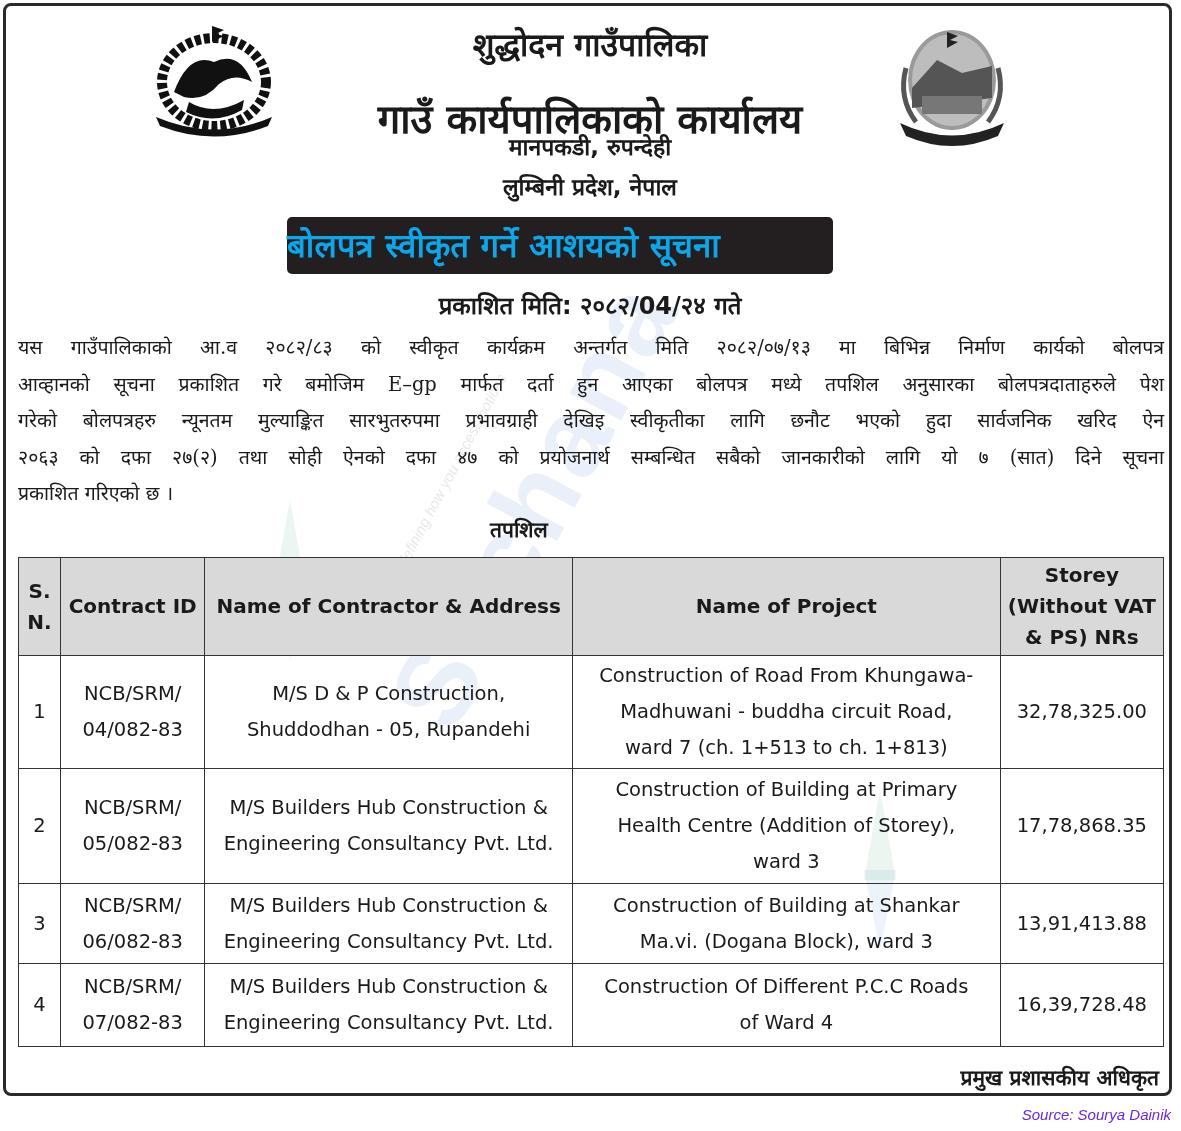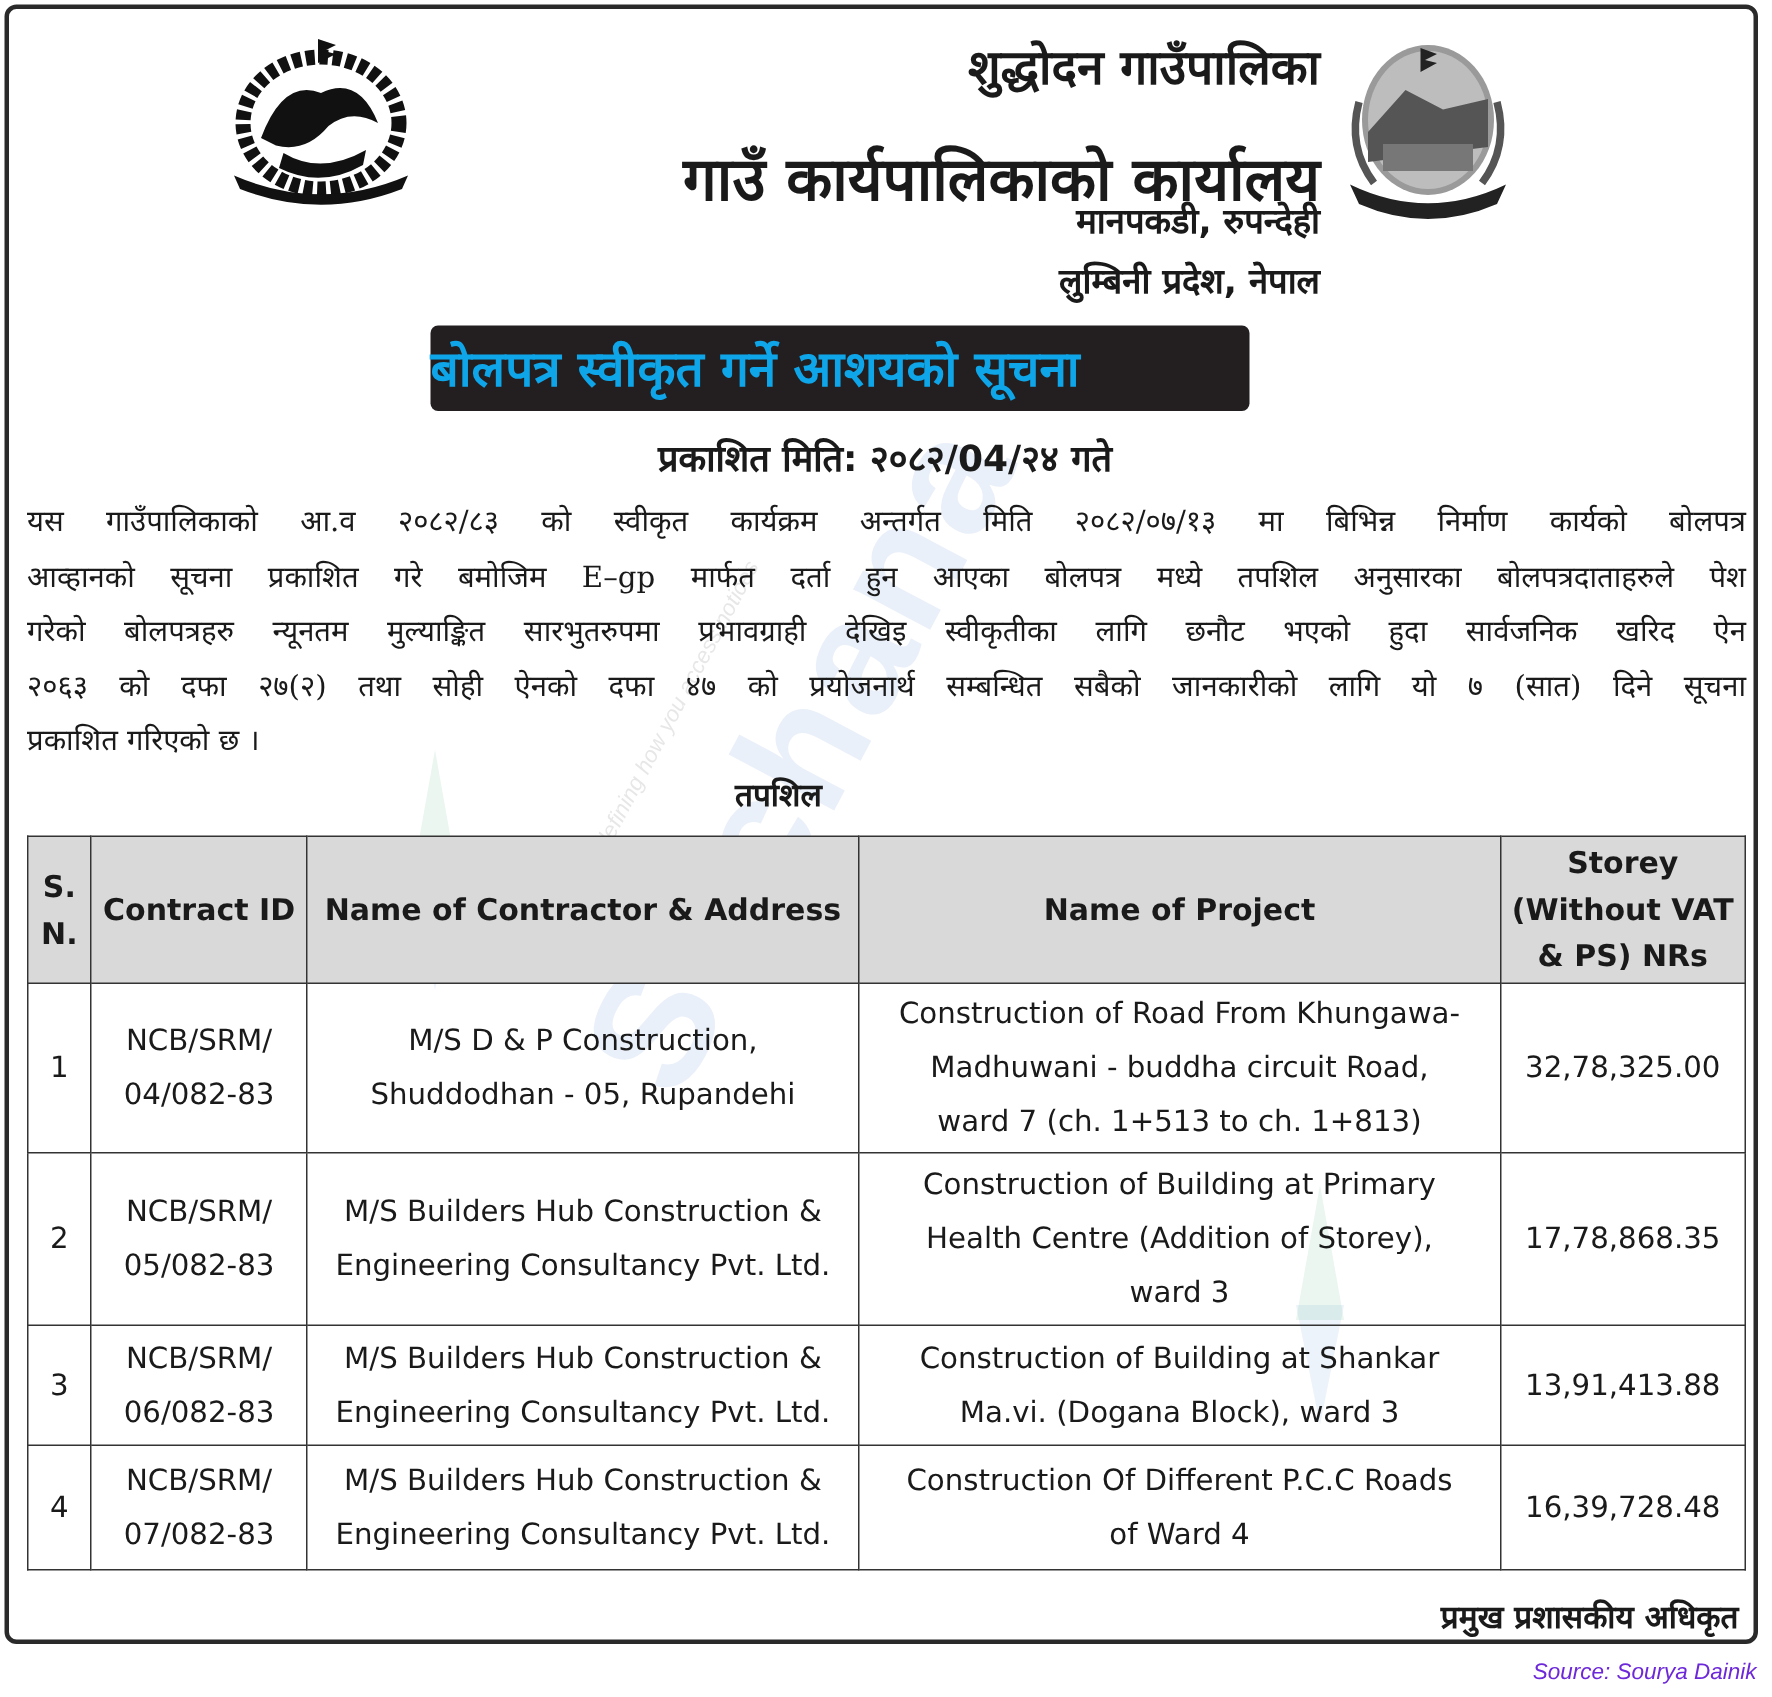--- a/index.html
+++ b/index.html
@@ -12,21 +12,21 @@
   .wm-text {
     position: absolute; left: 290px; top: 440px; transform: rotate(-62deg);
     font-family: "Liberation Sans", sans-serif; font-weight: bold; font-size: 110px; color: rgba(90,140,210,0.13); letter-spacing: 4px;
   }
   .wm-sub {
     position: absolute; left: 330px; top: 470px; transform: rotate(-62deg);
     font-family: "Liberation Sans", sans-serif; font-style: italic; font-size: 15px; color: rgba(120,120,120,0.18); white-space: nowrap;
   }
   .emblem-left { position: absolute; left: 144px; top: 22px; width: 140px; height: 118px; }
   .emblem-right { position: absolute; left: 892px; top: 18px; width: 120px; height: 135px; }
-  .hdr { position: absolute; left: 300px; width: 580px; text-align: right; font-family: "DejaVu Sans", sans-serif; font-weight: bold; color: #1a1a1a; }
+  .hdr { position: absolute; left: 300px; width: 580px; text-align: center; font-family: "DejaVu Sans", sans-serif; font-weight: bold; color: #1a1a1a; }
   .hdr-1 { top: 22px; font-size: 32px; }
   .hdr-2 { top: 78px; font-size: 40px; margin-top: 12px; }
   .hdr-3 { top: 130px; font-size: 23px; }
   .hdr-4 { top: 170px; font-size: 23px; }
   .title-banner {
     position: absolute; left: 287px; top: 217px; width: 546px; height: 57px;
     background: #231f20; border-radius: 5px; color: #0ea5e9; text-align: left;
     font-weight: bold; font-size: 33px; line-height: 57px; font-family: "DejaVu Sans", sans-serif;
   }
   .pub-date { position: absolute; left: 287px; top: 288px; width: 606px; text-align: center; font-weight: bold; font-size: 24px; }

